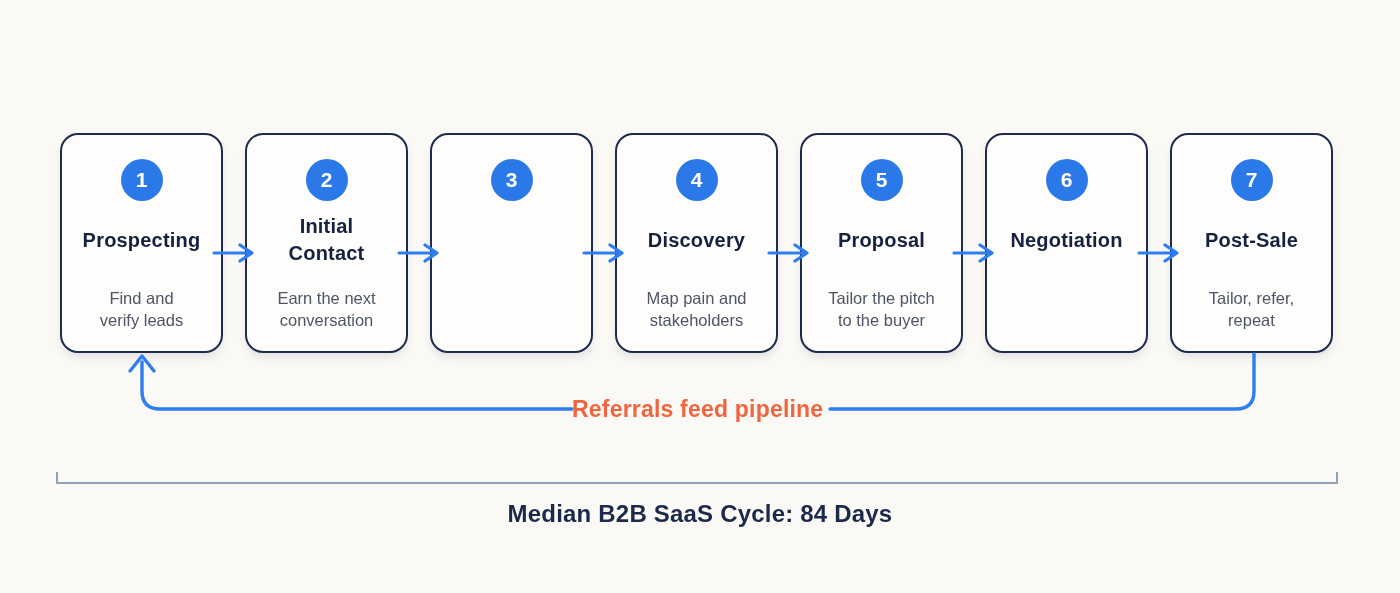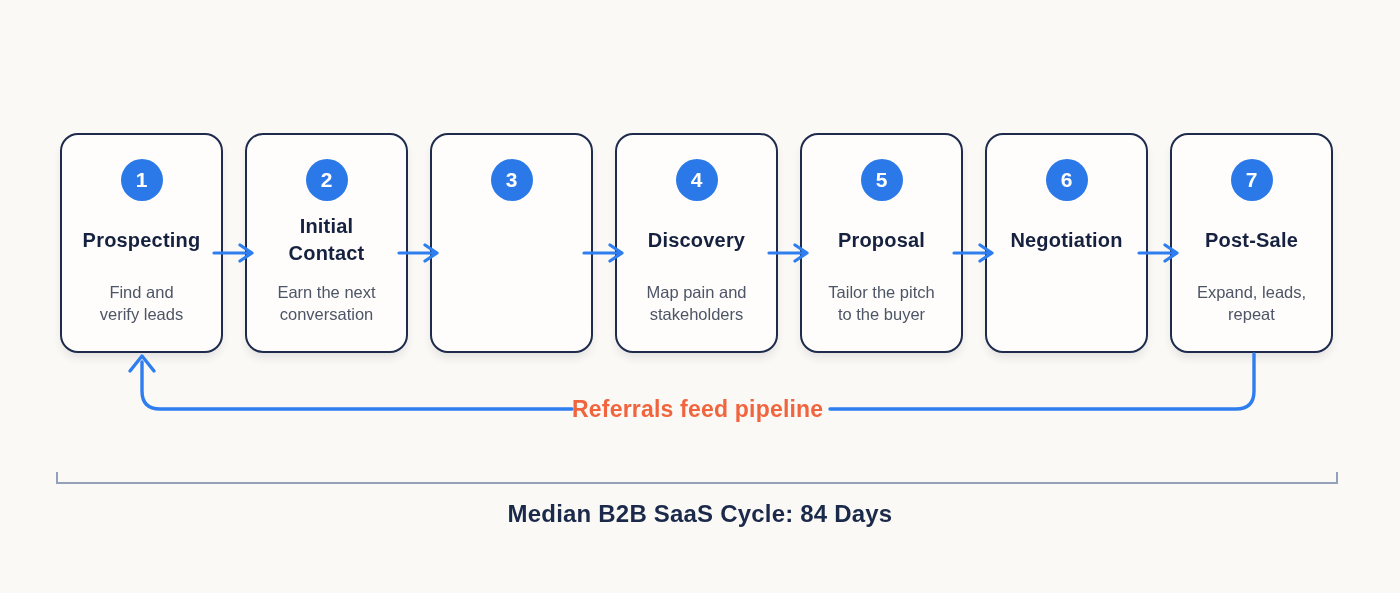--- a/index.html
+++ b/index.html
@@ -40,21 +40,21 @@
     min-height:58px;
     display:flex;align-items:center;justify-content:center;
     text-align:center;
     font-size:20px;font-weight:700;
     line-height:27px;
     color:#15213f;
     letter-spacing:.2px;
     white-space:pre-line;
   }
   .card-sub{
-    margin-top:12px;
+    margin-top:18px;
     text-align:center;
     font-size:16.5px;
     line-height:22px;
     color:#4d5566;
     white-space:pre-line;
   }
   .step-arrow{
     position:absolute;
     top:241px;
     width:44px;height:24px;
@@ -116,21 +116,21 @@
       <div class="card-sub">Tailor the pitch
 to the buyer</div>
     </div>
     <div class="card">
       <div class="num-circle">6</div>
       <div class="card-title">Negotiation</div>
     </div>
     <div class="card">
       <div class="num-circle">7</div>
       <div class="card-title">Post-Sale</div>
-      <div class="card-sub">Expand, leads,
+      <div class="card-sub">Tailor, refer,
 repeat</div>
     </div>
   </div>
 
   <svg class="step-arrow a0" viewBox="0 0 44 24">
     <path d="M2 12 H38 M28 4 L40 12 L28 20" fill="none" stroke="#2e7ef0" stroke-width="3.2" stroke-linecap="round" stroke-linejoin="round"></path>
   </svg>
   <svg class="step-arrow a1" viewBox="0 0 44 24">
     <path d="M2 12 H38 M28 4 L40 12 L28 20" fill="none" stroke="#2e7ef0" stroke-width="3.2" stroke-linecap="round" stroke-linejoin="round"></path>
   </svg>

